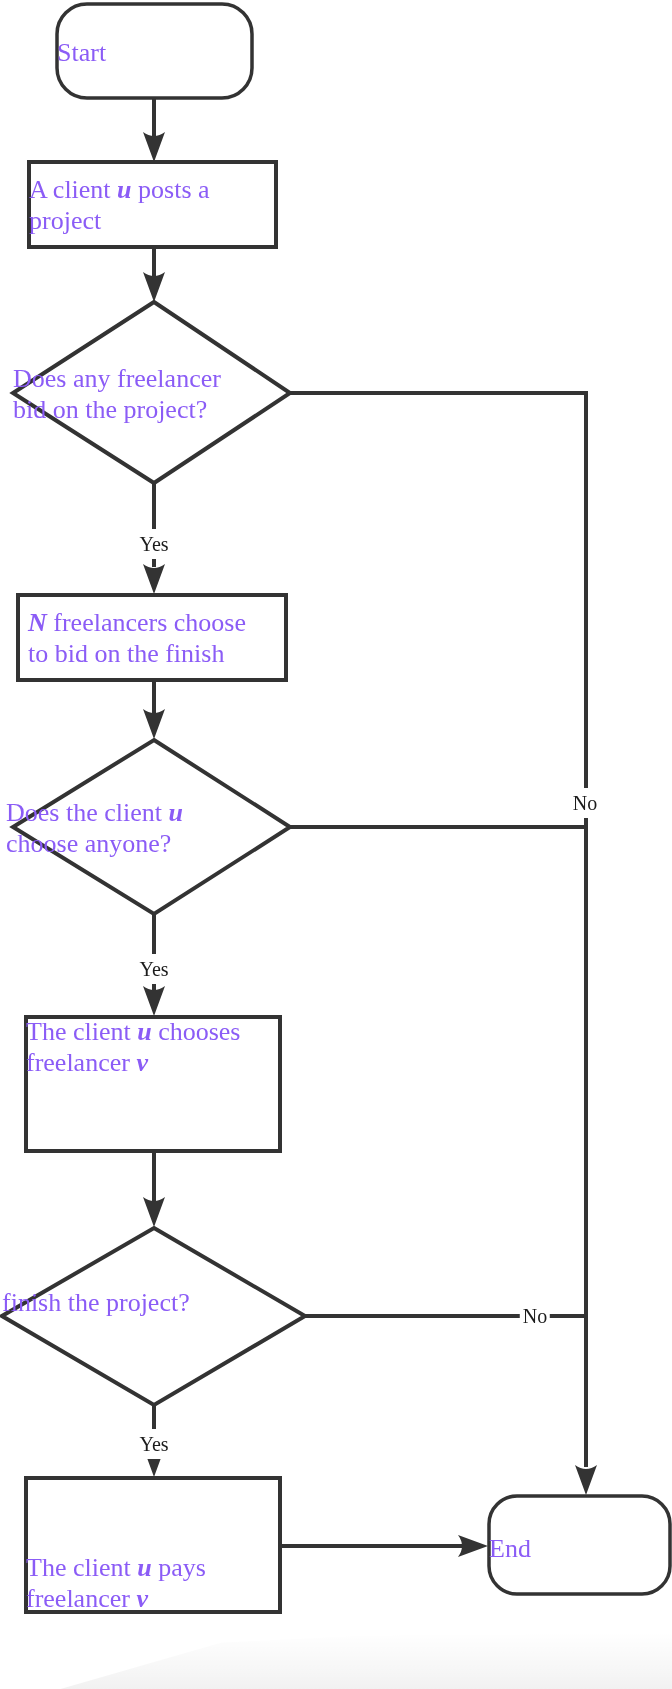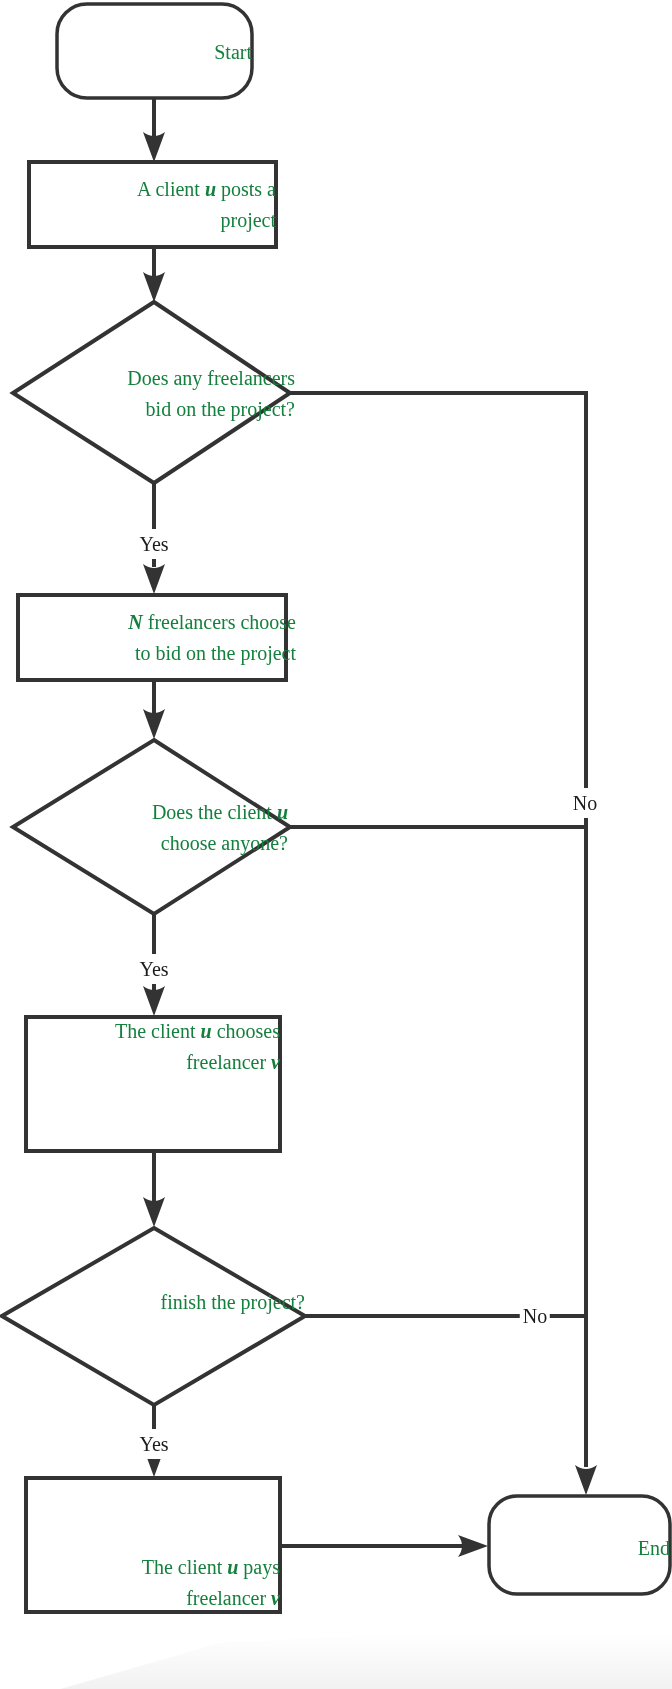--- a/index.html
+++ b/index.html
@@ -8,24 +8,24 @@
     width: 672px;
     height: 1689px;
     background: #ffffff;
     overflow: hidden;
     font-family: "Liberation Serif", "DejaVu Serif", serif;
   }
   .canvas svg { position: absolute; left: 0; top: 0; }
 
   .node-label {
     position: absolute;
-    text-align: right;
-    font-size: 20px;
+    text-align: left;
+    font-size: 26px;
     line-height: 31px;
-    color: #15803d;
+    color: #8b5cf6;
     pointer-events: none;
     white-space: nowrap;
   }
   .node-label .var { font-style: italic; font-weight: bold; }
 
   .edge-label {
     position: absolute;
     transform: translateX(-50%);
     background: #ffffff;
     padding: 0 3px;
@@ -93,27 +93,27 @@
   </svg>
 
   <div class="node-label" style="left:57px; top:37px; width:195px;">Start</div>
 
   <div class="node-label" style="left:29px; top:174px; width:247px;">
       <div><span>A client </span><span class="var">u</span><span> posts a</span></div>
       <div><span>project</span></div>
     </div>
 
   <div class="node-label" style="left:13px; top:363px; width:282px;">
-      <div><span>Does any freelancers</span></div>
+      <div><span>Does any freelancer</span></div>
       <div><span>bid on the project?</span></div>
     </div>
 
   <div class="node-label" style="left:28px; top:607px; width:268px;">
       <div><span class="var">N</span><span> freelancers choose</span></div>
-      <div><span>to bid on the project</span></div>
+      <div><span>to bid on the finish</span></div>
     </div>
 
   <div class="node-label" style="left:6px; top:797px; width:282px;">
       <div><span>Does the client </span><span class="var">u</span></div>
       <div><span>choose anyone?</span></div>
     </div>
 
   <div class="node-label" style="left:26px; top:1016px; width:254px;">
       <div><span>The client </span><span class="var">u</span><span> chooses</span></div>
       <div><span>freelancer </span><span class="var">v</span></div>

